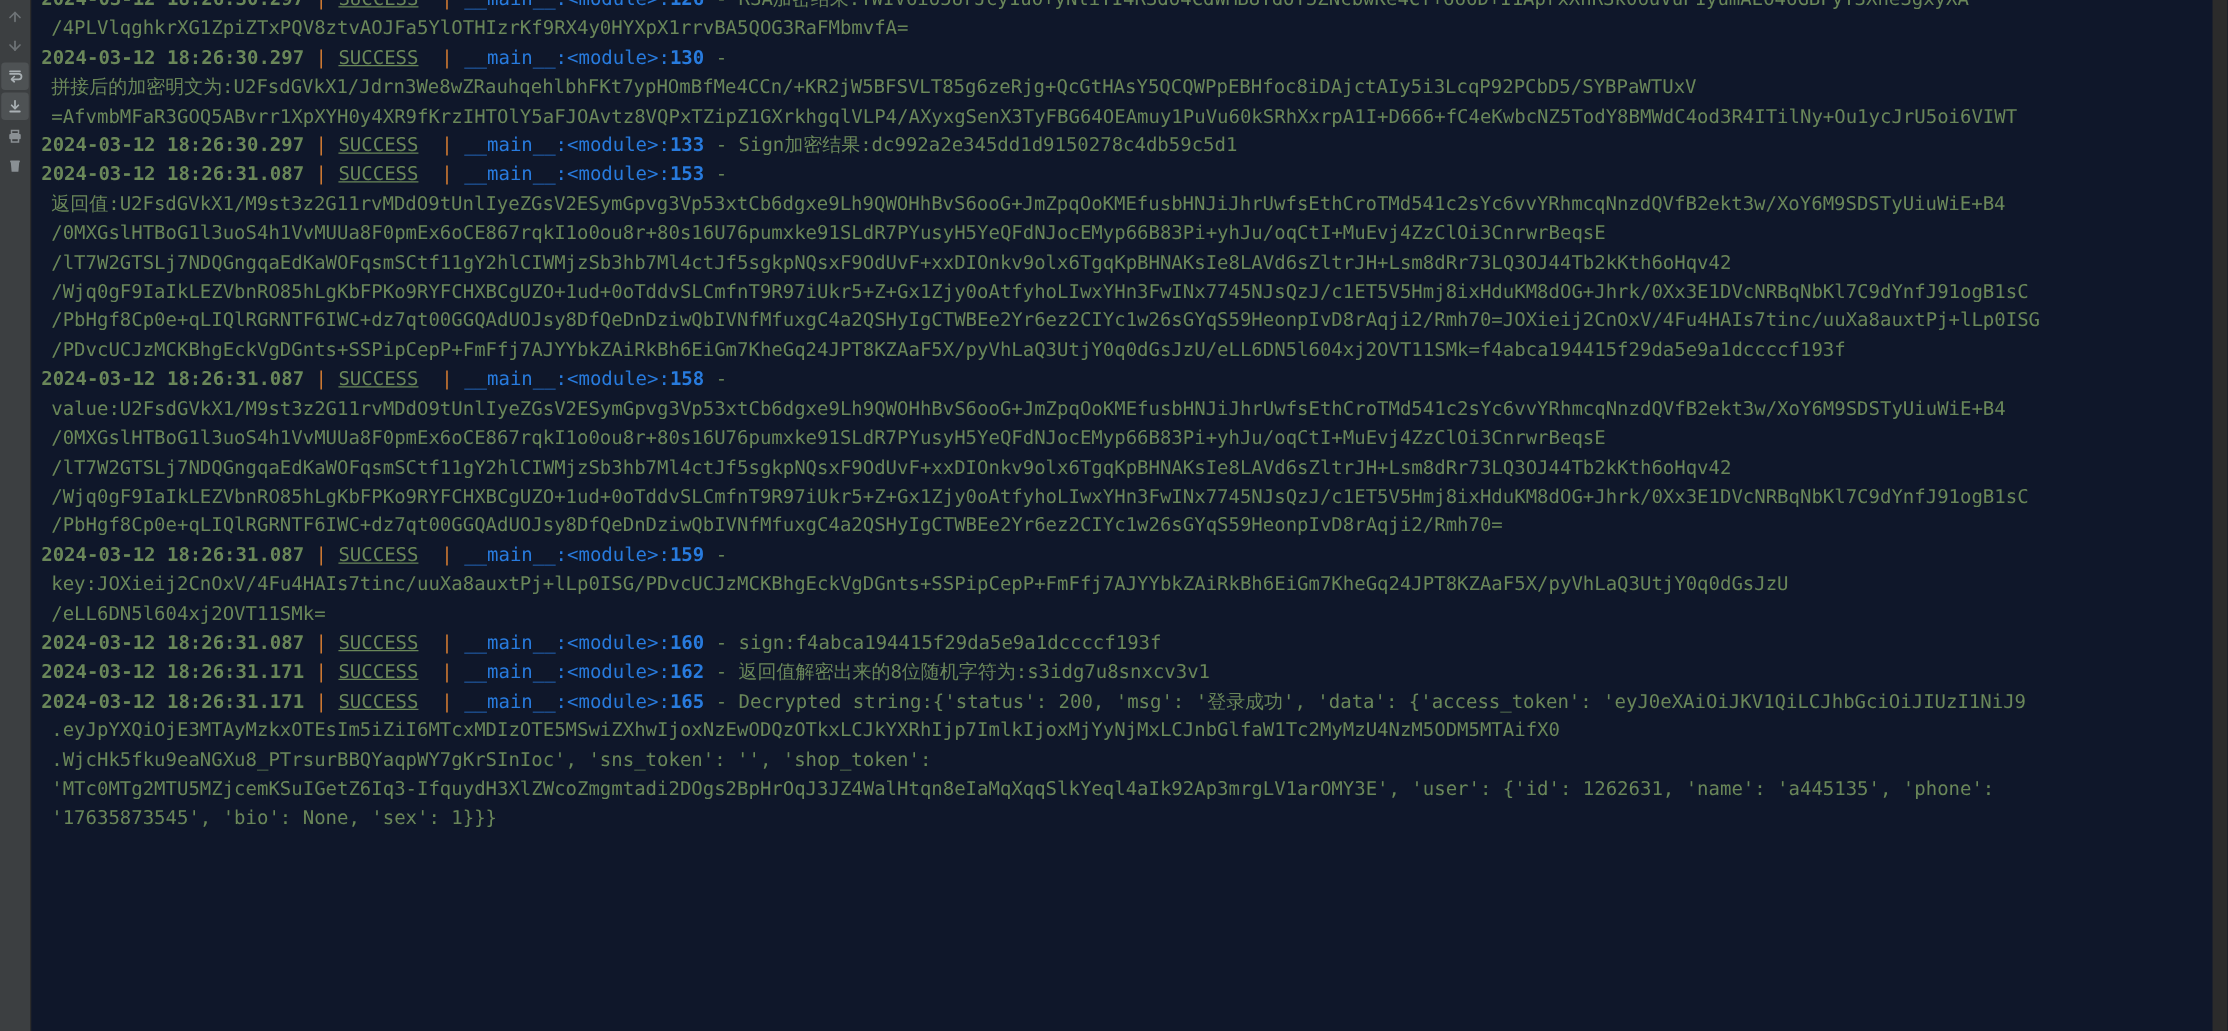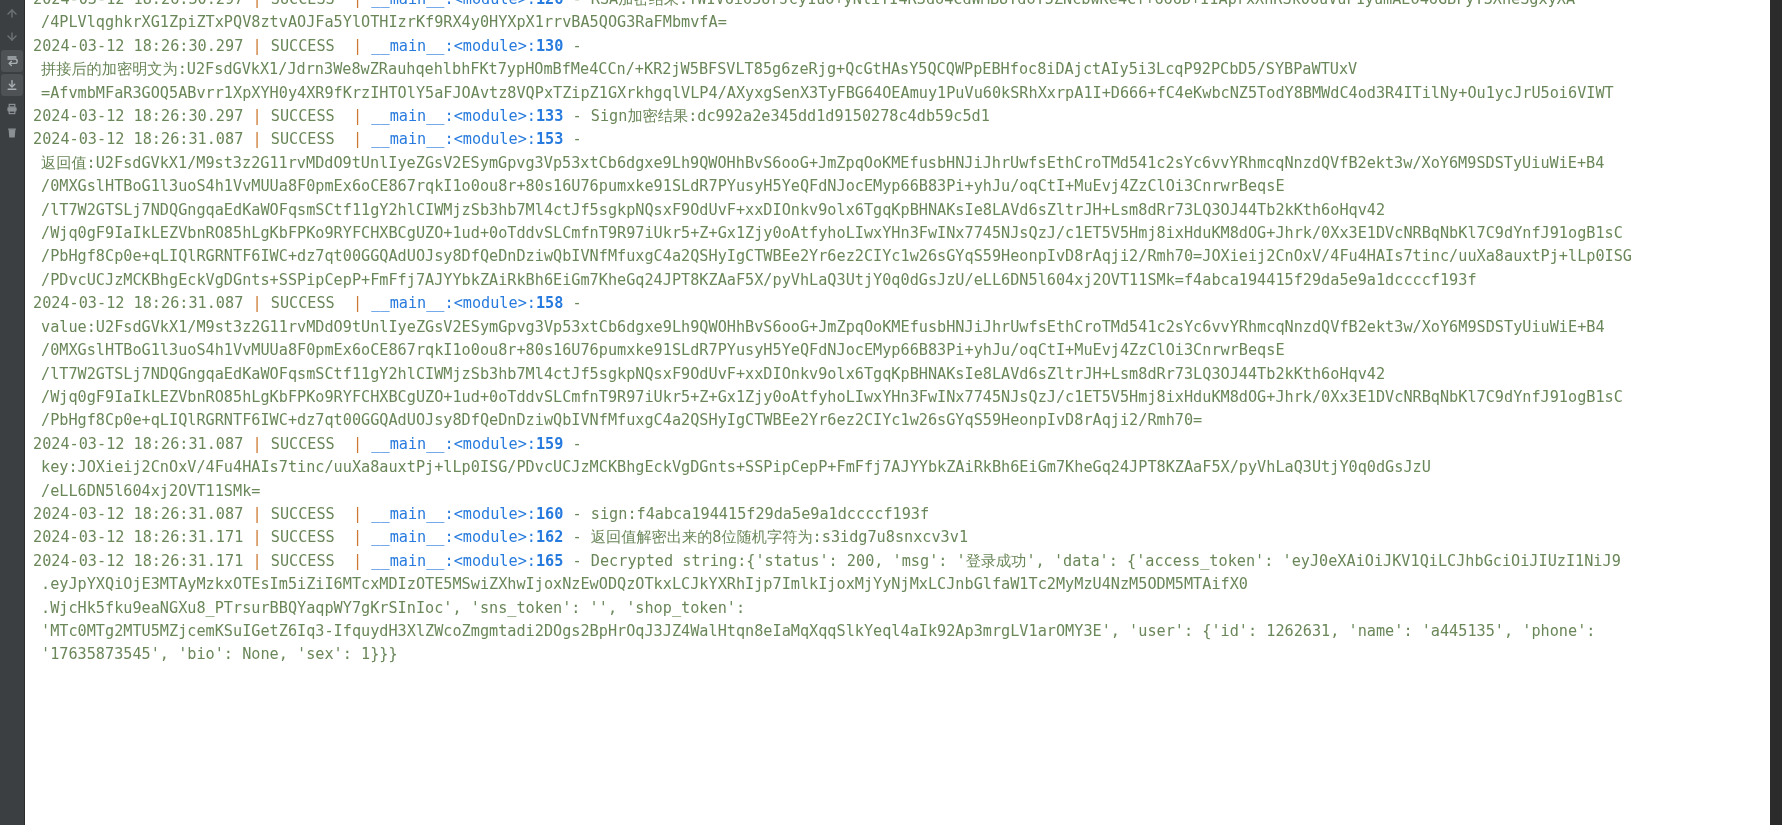--- a/index.html
+++ b/index.html
@@ -45,43 +45,43 @@
   .tool-btn.pressed {
     background: #4e5254;
   }
   .tool-btn svg { display: block; }
 
   
   .console-wrap {
     position: relative;
     flex: 1;
     overflow: hidden;
-    background: #ffffff;
+    background: #0f172a;
   }
   .console {
     position: absolute;
     top: -12px;
     left: 0;
     right: 0;
     padding: 0 6px 0 8px;
     font-family: "DejaVu Sans Mono", "Liberation Mono", monospace;
     font-size: 15.2px;
     line-height: 23.4px;
     letter-spacing: 0px;
     white-space: pre-wrap;
     word-break: break-all;
     overflow-wrap: anywhere;
   }
 
   .log-line { display: block; }
   .log-line.cont { padding-left: 8px; }
 
-  .ts      { color: #6a8759; }
+  .ts      { color: #6a8759; font-weight: bold; }
   .sep     { color: #cc7832; }
-  .level   { color: #6a8759; }
+  .level   { color: #6a8759; text-decoration: underline; }
   .module  { color: #287bde; }
   .lineno  { color: #287bde; font-weight: bold; }
   .dash    { color: #6a8759; }
   .msg     { color: #6a8759; }
   .b64     { color: #6a8759; }
 
   
   .scroll-gutter {
     position: absolute;
     top: 0;

